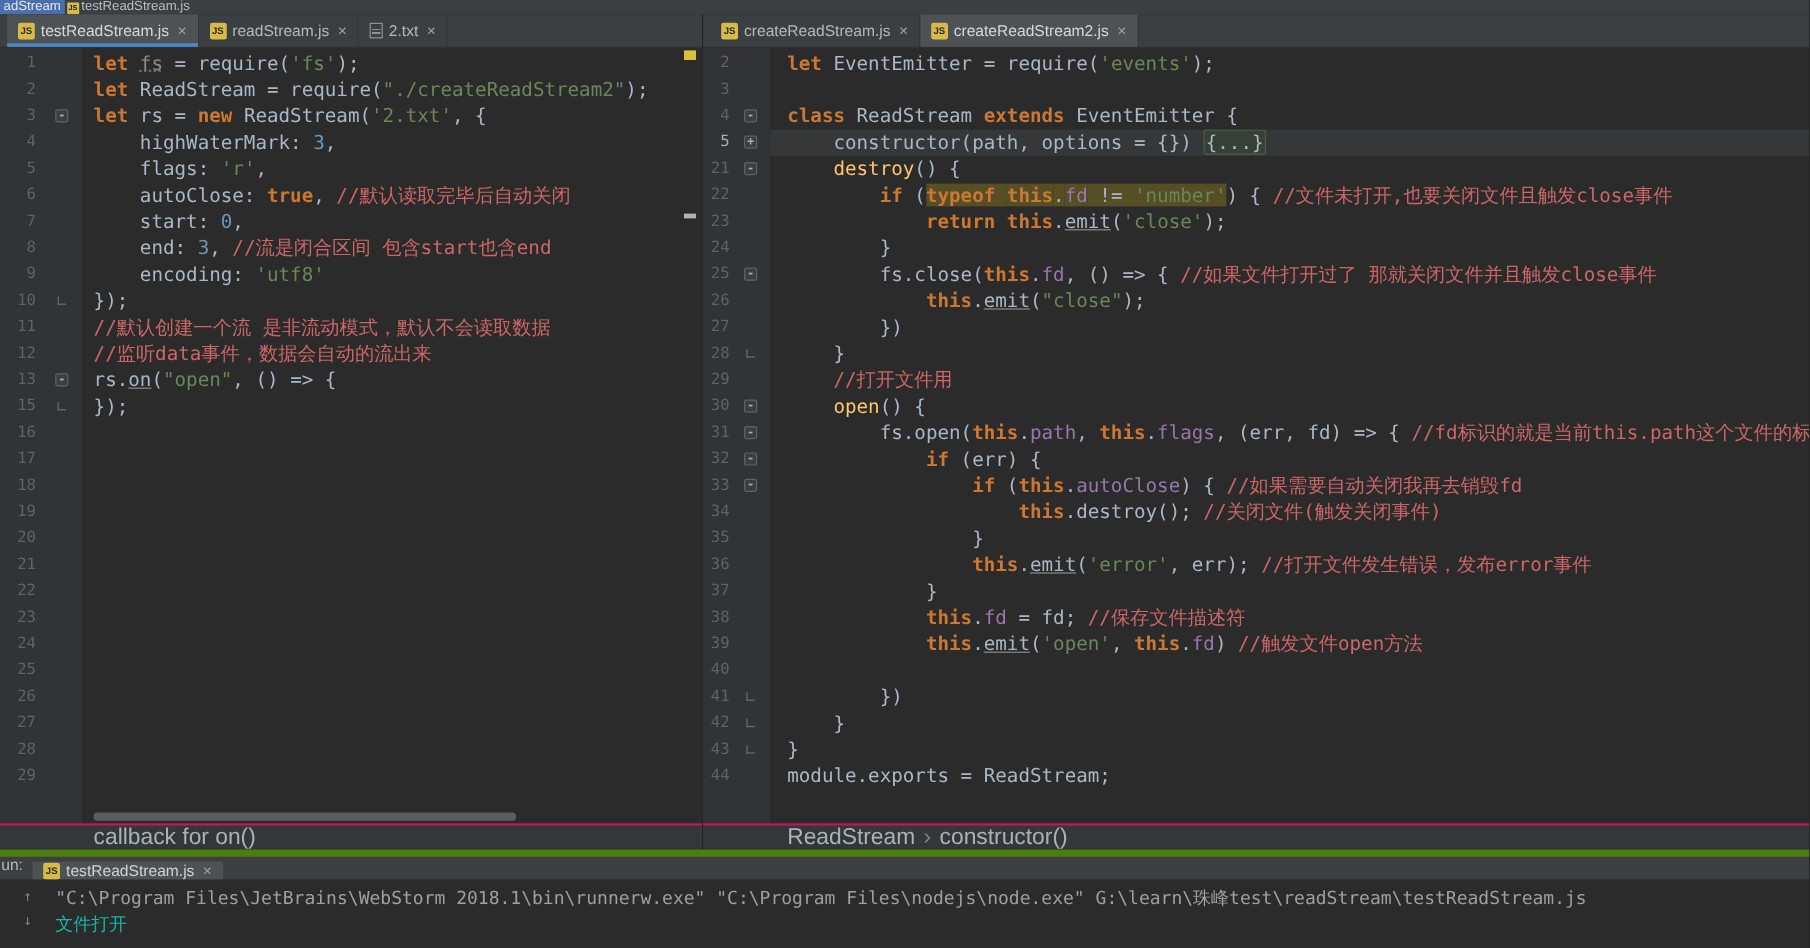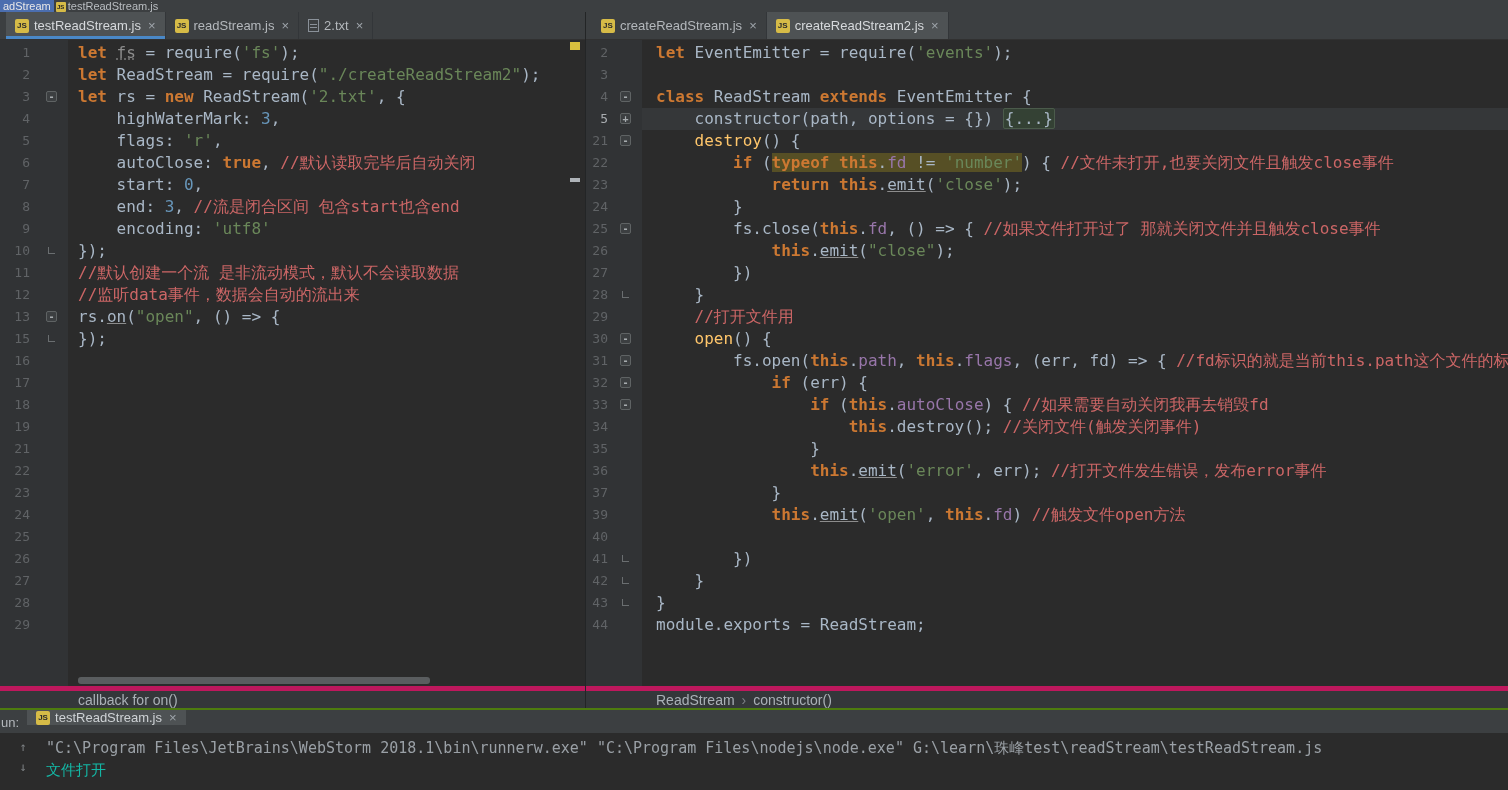--- a/index.html
+++ b/index.html
@@ -1,21 +1,21 @@
 <!DOCTYPE html>
 <html><head>
 <meta charset="utf-8">
 <style>
   *{margin:0;padding:0;box-sizing:border-box}
   html,body{background:#1e1e1e}
   #app{position:relative;width:1508px;height:790px;background:#2b2b2b;overflow:hidden;
        font-family:"Liberation Sans",sans-serif;color:#a9b7c6}
 
   
-  .titlebar{height:12px;background:#3c3f41;display:flex;align-items:center;gap:2px;
+  .titlebar{height:12px;background:#3c3f41;display:flex;align-items:flex-end;gap:2px;
             font-size:11px;line-height:13px;color:#b9bdc1;overflow:hidden}
   .title-sel{background:#4b6eaf;color:#e8e8e8;padding:0 3px}
   .minijs{width:10px;height:10px;background:#d6bb47;color:#222;font:bold 6px/10px "Liberation Sans",sans-serif;
           text-align:center;border-radius:1px;margin-top:1px;flex:none}
 
   
   .main{display:flex;height:696px}
   .pane{display:flex;flex-direction:column;min-width:0}
   #left-pane{width:585px;flex:none}
   #right-pane{flex:1;border-left:1px solid #232526}
@@ -59,33 +59,33 @@
   .tok.num{color:#6897bb}
   .tok.cmt{color:#cc6666}
   .tok.mem{color:#9876aa}
   .tok.fn{color:#ffc66b}
   .tok.dim{color:#8c8c8c;text-decoration:underline dotted #777}
   .tok.u{text-decoration:underline;text-decoration-color:#8c8c8c}
   .tok.it{}
   .tok.hl{background:#564f25}
   .tok.fold{background:#344134;border:1px solid #4b5b4b;border-radius:2px;padding:0 1px}
 
-  .crumbs{height:22px;background:#34373a;border-top:5px solid #be185d;display:flex;align-items:center;
-          font-size:14px;color:#aab1b7;flex:none}
+  .crumbs{height:22px;background:#34373a;border-top:2px solid #be185d;display:flex;align-items:center;
+          font-size:19px;color:#aab1b7;flex:none}
   #left-crumbs{padding-left:78px}
   #right-crumbs{padding-left:70px;gap:7px}
   .crumb-sep{color:#7d8287}
 
   .hscroll{position:absolute;left:78px;bottom:2px;width:352px;height:7px;background:#5a5d5f;border-radius:3px}
   .mark-yellow{position:absolute;right:5px;top:2px;width:10px;height:8px;background:#d9bf3e}
   .mark-gray{position:absolute;right:5px;top:138px;width:10px;height:4px;background:#aeb3b8}
 
   
   .runpanel{height:82px;display:flex;flex-direction:column}
-  .run-tabs{height:25px;background:#3c3f41;border-top:2px solid #4d7c0f;display:flex;align-items:flex-start;gap:8px;flex:none}
+  .run-tabs{height:25px;background:#3c3f41;border-top:6px solid #4d7c0f;display:flex;align-items:flex-end;gap:8px;flex:none}
   .run-label{color:#b4b8bc;font-size:13px;line-height:25px;padding-left:1px}
   .run-tab{display:flex;align-items:center;gap:5px;background:#4e5254;padding:0 9px;font-size:13px;color:#cfd3d6}
   .run-console{flex:1;background:#2b2b2b;display:flex;font:15px/22px "DejaVu Sans Mono",monospace;overflow:hidden}
   .console-gutter{width:46px;flex:none;display:flex;flex-direction:column;align-items:center;
                   padding-top:8px;gap:8px;color:#7d8184;font-size:12px;line-height:12px}
   .console-lines{flex:1;padding-top:4px;overflow:hidden}
   .console-line{white-space:pre;color:#14b8a6}
   .console-line:first-child{color:#9aa0a6}
 </style>
 </head>
@@ -215,20 +215,25 @@
             <span class="ln">18</span>
             <span class="foldcol"></span>
             <pre class="code"></pre>
           </div>
           <div class="row">
             <span class="ln">19</span>
             <span class="foldcol"></span>
             <pre class="code"></pre>
           </div>
           <div class="row">
+            <span class="ln">20</span>
+            <span class="foldcol"></span>
+            <pre class="code"></pre>
+          </div>
+          <div class="row">
             <span class="ln">21</span>
             <span class="foldcol"></span>
             <pre class="code"></pre>
           </div>
           <div class="row">
             <span class="ln">22</span>
             <span class="foldcol"></span>
             <pre class="code"></pre>
           </div>
           <div class="row">
@@ -401,20 +406,25 @@
           </div>
           <div class="row">
             <span class="ln">36</span>
             <span class="foldcol"></span>
             <pre class="code"><span class="tok">                </span><span class="tok kw">this</span><span class="tok">.</span><span class="tok u">emit</span><span class="tok">(</span><span class="tok str">'error'</span><span class="tok">, err); </span><span class="tok cmt">//打开文件发生错误，发布error事件</span></pre>
           </div>
           <div class="row">
             <span class="ln">37</span>
             <span class="foldcol"></span>
             <pre class="code"><span class="tok">            }</span></pre>
+          </div>
+          <div class="row">
+            <span class="ln">38</span>
+            <span class="foldcol"></span>
+            <pre class="code"><span class="tok">            </span><span class="tok kw">this</span><span class="tok">.</span><span class="tok mem">fd</span><span class="tok"> = fd; </span><span class="tok cmt">//保存文件描述符</span></pre>
           </div>
           <div class="row">
             <span class="ln">39</span>
             <span class="foldcol"></span>
             <pre class="code"><span class="tok">            </span><span class="tok kw">this</span><span class="tok">.</span><span class="tok u">emit</span><span class="tok">(</span><span class="tok str">'open'</span><span class="tok">, </span><span class="tok kw">this</span><span class="tok">.</span><span class="tok mem">fd</span><span class="tok">) </span><span class="tok cmt">//触发文件open方法</span></pre>
           </div>
           <div class="row">
             <span class="ln">40</span>
             <span class="foldcol"></span>
             <pre class="code"></pre>

